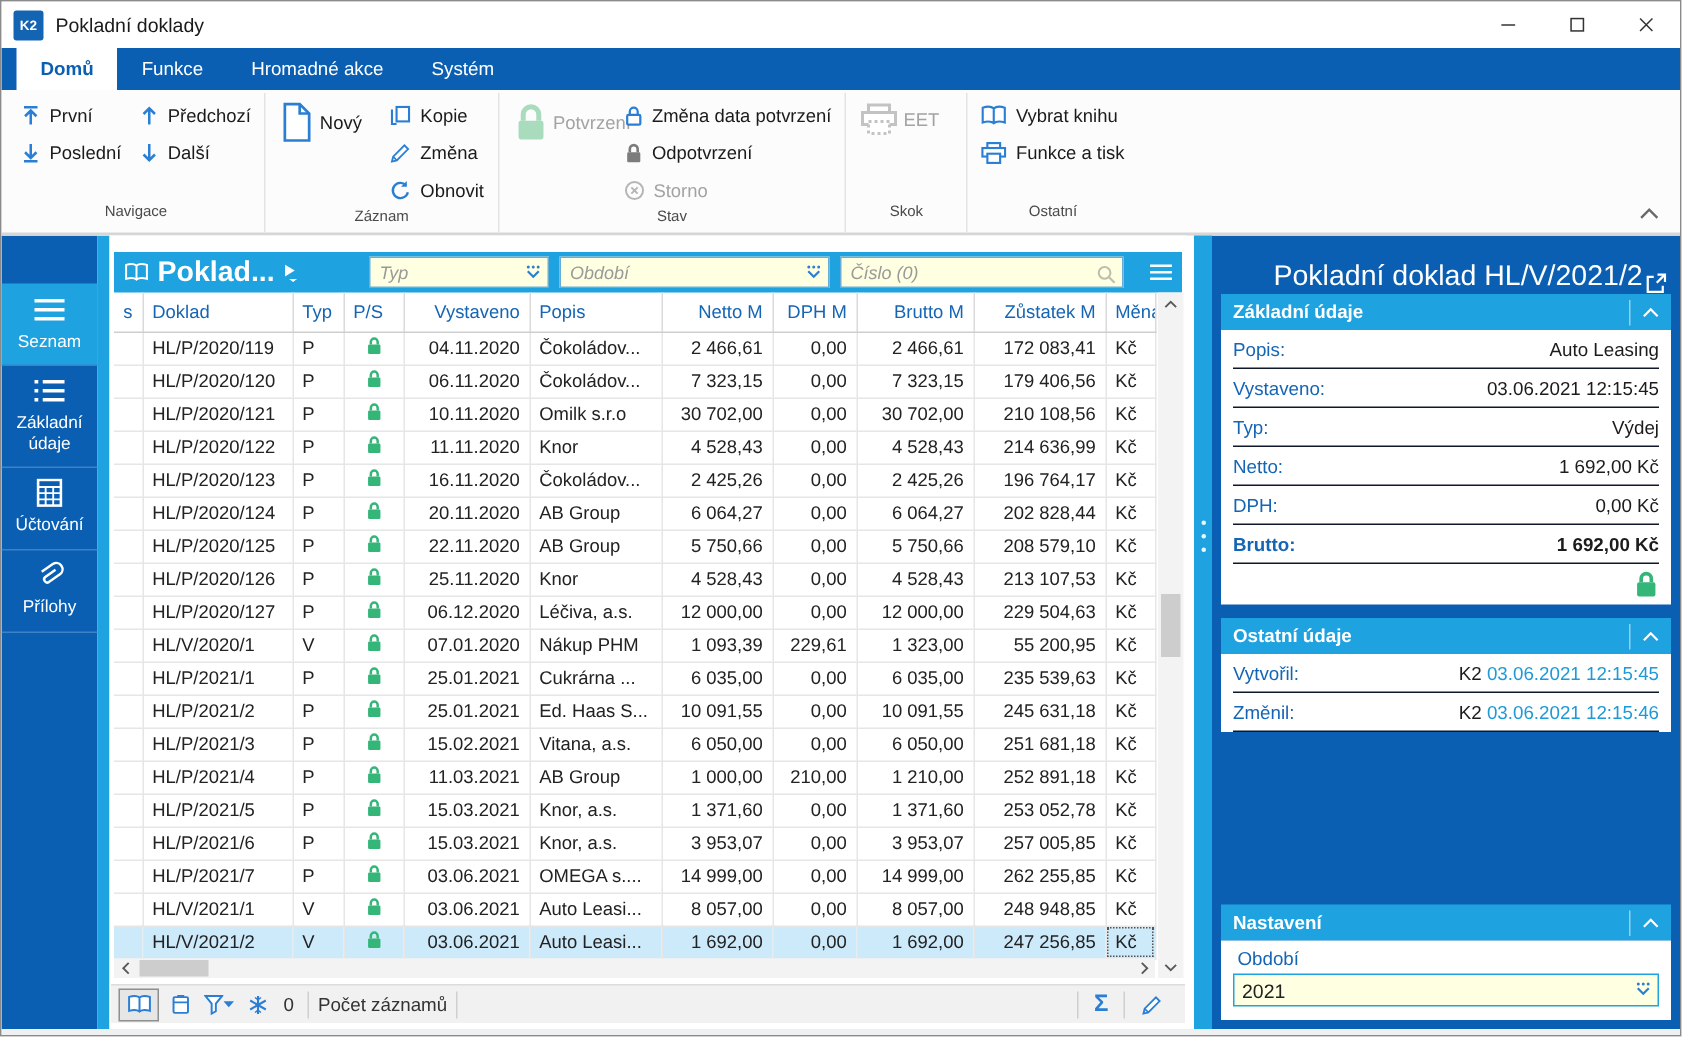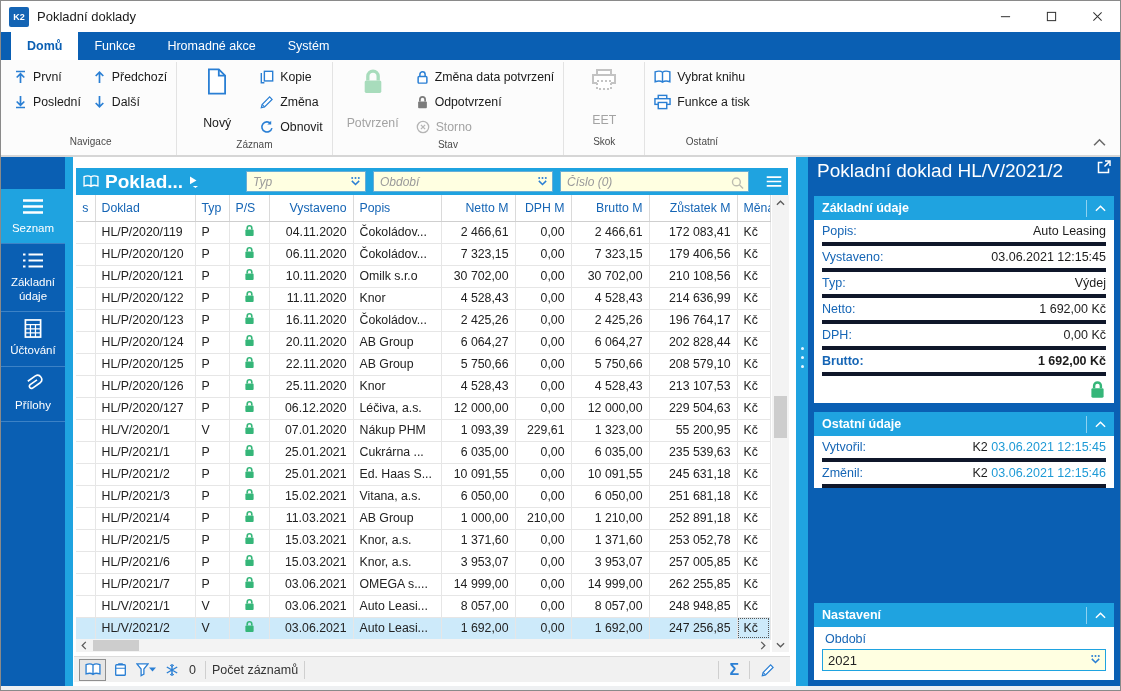--- a/index.html
+++ b/index.html
@@ -15,21 +15,21 @@
   .tabsbar{height:28px;background:#0a5fb3;display:flex;padding-left:10px;}
   .tab{padding:0 16px;display:flex;align-items:center;color:#fff;font-size:12.5px;cursor:pointer;white-space:nowrap;}
   .tab.active{background:#fff;color:#0a5fb3;font-weight:700;}
   
   .ribbon{height:97px;background:#fcfcfc;border-bottom:2px solid #d6d6d6;display:flex;padding:2px 0 0 4px;position:relative;}
   .rg{display:flex;flex-direction:column;border-right:1px solid #e3e3e3;padding:2px 9px 0;}
   .rg-c{flex:1;display:flex;gap:12px;align-items:flex-start;}
   .rg-l{height:19px;text-align:center;color:#4a4a4a;font-size:10px;}
   .cols{display:flex;flex-direction:column;}
   .ritem{display:flex;align-items:center;gap:6px;height:25px;font-size:12.3px;color:#1b1b1b;white-space:nowrap;cursor:pointer;}
-  .rbig{width:62px;display:flex;flex-direction:column;align-items:center;padding-top:4px;gap:21px;font-size:12.3px;color:#1b1b1b;cursor:pointer;text-align:center;}
+  .rbig{width:62px;display:flex;flex-direction:row;align-items:center;padding-top:4px;gap:3px;font-size:12.3px;color:#1b1b1b;cursor:pointer;text-align:center;}
   .dis{color:#a3a3a3;}
   .collapse{position:absolute;right:14px;bottom:8px;width:13px;height:9px;cursor:pointer;}
   
   .ic{display:inline-flex;flex:none;}
   .ic svg{width:100%;height:100%;display:block;}
   .i7{width:7px;height:5px;}.i10{width:10px;height:12px;}
   .i12{width:11px;height:13px;}.i13{width:13px;height:14px;}.i14{width:14px;height:14px;}
   .i16{width:16px;height:15px;}.i17{width:17px;height:16px;}.i18{width:17px;height:19px;}
   .i22{width:22px;height:19px;}.i26{width:24px;height:27px;}.i28{width:26px;height:24px;}
   
@@ -76,26 +76,26 @@
   .status{position:absolute;left:1px;width:716px;top:499px;height:26px;background:#f1f1f1;border-top:1px solid #dcdcdc;display:flex;align-items:center;padding:0 8px 0 5px;}
   .sb-btn{width:24px;height:20px;display:flex;align-items:center;justify-content:center;margin-right:2px;cursor:pointer;}
   .sb-btn.boxed{border:1px solid #8f8f8f;background:#e6e6e6;width:27px;height:22px;}
   .sb-div{width:1px;height:18px;background:#cfcfcf;margin:0 6px;}
   .sb-count{font-size:12.5px;color:#333;margin:0 3px;}
   .sb-label{font-size:12.5px;color:#333;}
   .sb-sigma{color:#2a7fd4;font-size:16px;font-weight:700;margin:0 4px;cursor:pointer;}
   .flex1{flex:1;}
   
   .preview{flex:1;background:#0a5fb3;display:flex;flex-direction:column;padding:3px 6px 6px;}
-  .ptitle{display:flex;align-items:flex-start;color:#fff;font-size:19px;height:36px;padding:0 3px;white-space:nowrap;}
+  .ptitle{display:flex;align-items:flex-end;color:#fff;font-size:19px;height:36px;padding:0 3px;white-space:nowrap;margin-left:32px;}
   .ptitle .sp{flex:1;}
   .sect-h{height:24px;background:#1fa3e0;color:#fff;font-weight:700;font-size:12.5px;display:flex;align-items:center;padding-left:8px;flex:none;cursor:pointer;}
   .chev{margin-left:auto;width:28px;height:17px;border-left:1px solid rgba(255,255,255,.5);display:flex;align-items:center;justify-content:center;}
   .sect-b{background:#fff;padding:0 8px;flex:none;}
-  .frow{display:flex;align-items:center;height:26px;border-bottom:4px solid #0f172a;font-size:12.5px;}
+  .frow{display:flex;align-items:center;height:26px;border-bottom:1px solid #0f172a;font-size:12.5px;}
   .frow .fl{color:#1565b5;}
   .frow .fv{margin-left:auto;color:#1c1c1c;}
   .frow.bold .fl,.frow.bold .fv{font-weight:700;}
   .blue{color:#1e9ad6;}
   .lockrow{height:27px;display:flex;justify-content:flex-end;align-items:center;}
   .gap8{height:9px;flex:none;}
   .spacer{flex:1;}
   .nast-b{background:#fff;padding:3px 8px 9px;flex:none;}
   .nlabel{color:#1565b5;font-size:12.5px;margin:2px 0 3px 3px;}
   .ninput{position:relative;}

